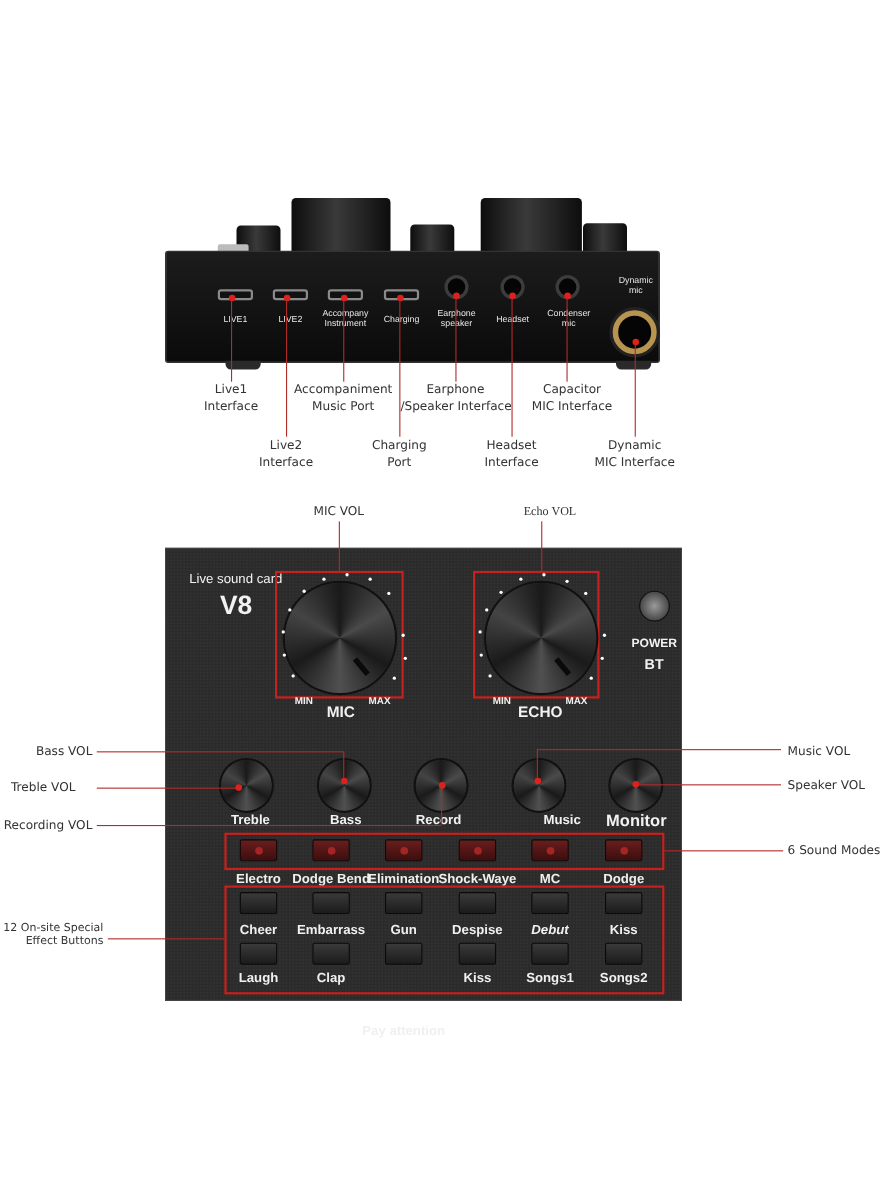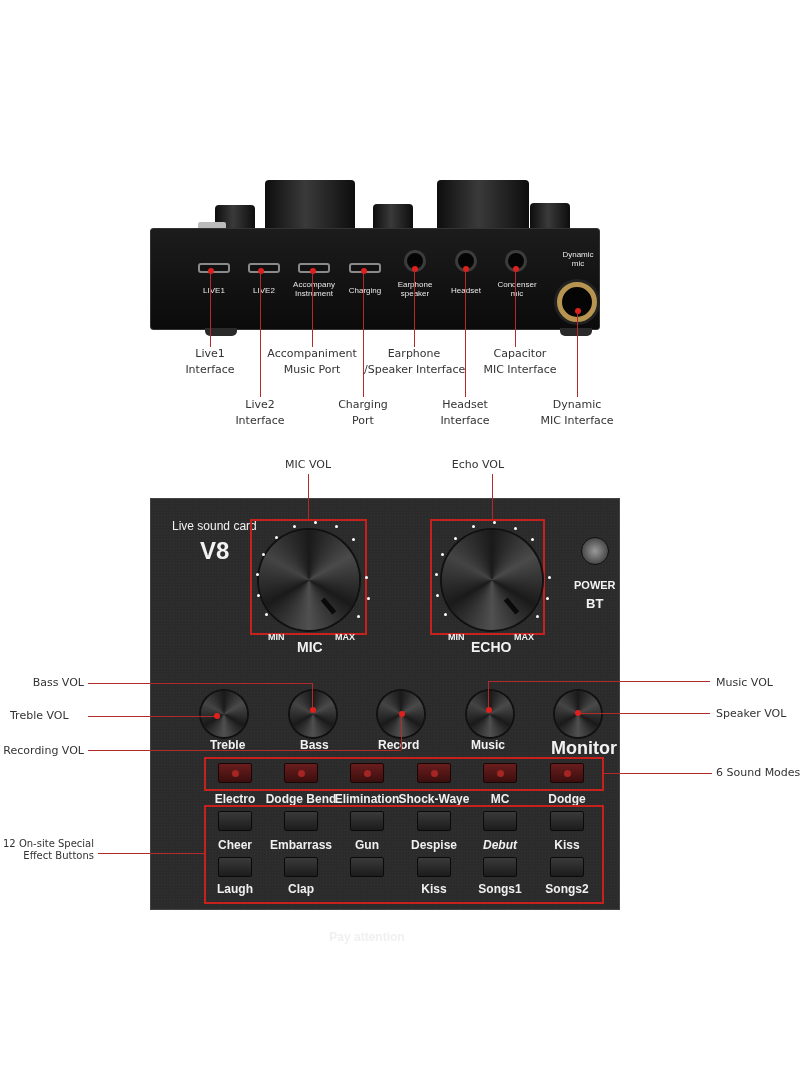--- a/index.html
+++ b/index.html
@@ -149,34 +149,34 @@
 <div class="tick" style="left:546px;top:597px;"></div>
 <div class="tick" style="left:444px;top:613px;"></div>
 <div class="tick" style="left:536px;top:615px;"></div>
 
 <div class="abs" style="left:581px;top:537px;width:28px;height:28px;border-radius:50%;background:radial-gradient(#9a9a9a,#555 60%,#2a2a2a);border:1px solid #111;"></div>
 <div class="front-label" style="left:574px;top:579px;font-size:11px;">POWER</div>
 <div class="front-label" style="left:586px;top:596px;font-size:13px;">BT</div>
 
 <div class="callout" style="left:268px;top:457px;width:80px;">MIC VOL</div>
 <div class="line" style="left:308px;top:474px;width:1px;height:45px;"></div>
-<div class="callout" style="left:438px;top:457px;width:80px;">Echo VOL</div>
+<div class="callout" style="left:460px;top:457px;width:80px;font-family:Liberation Serif, serif;">Echo VOL</div>
 <div class="line" style="left:492px;top:474px;width:1px;height:45px;"></div>
 
 <div class="small-knob" style="left:201px;top:691px;"></div>
 <div class="small-knob" style="left:290px;top:691px;"></div>
 <div class="small-knob" style="left:378px;top:691px;"></div>
 <div class="small-knob" style="left:467px;top:691px;"></div>
 <div class="small-knob" style="left:555px;top:691px;"></div>
 
 <div class="front-label" style="left:210px;top:738px;font-size:12px;">Treble</div>
 <div class="front-label" style="left:300px;top:738px;font-size:12px;">Bass</div>
 <div class="front-label" style="left:378px;top:738px;font-size:12px;">Record</div>
-<div class="front-label" style="left:471px;top:738px;font-size:12px;">Music</div>
-<div class="front-label" style="left:551px;top:738px;font-size:18px;">Monitor</div>
+<div class="front-label" style="left:494px;top:738px;font-size:12px;">Music</div>
+<div class="front-label" style="left:551px;top:738px;font-size:15px;">Monitor</div>
 
 <div class="callout" style="left:20px;top:675px;width:64px;text-align:right;">Bass VOL</div>
 <div class="line" style="left:88px;top:683px;width:224px;height:1px;"></div>
 <div class="line" style="left:312px;top:683px;width:1px;height:27px;"></div>
 <div class="dot" style="left:310px;top:707px;"></div>
 
 <div class="callout" style="left:10px;top:708px;width:74px;text-align:left;">Treble VOL</div>
 <div class="line" style="left:88px;top:716px;width:127px;height:1px;"></div>
 <div class="dot" style="left:214px;top:713px;"></div>
 

